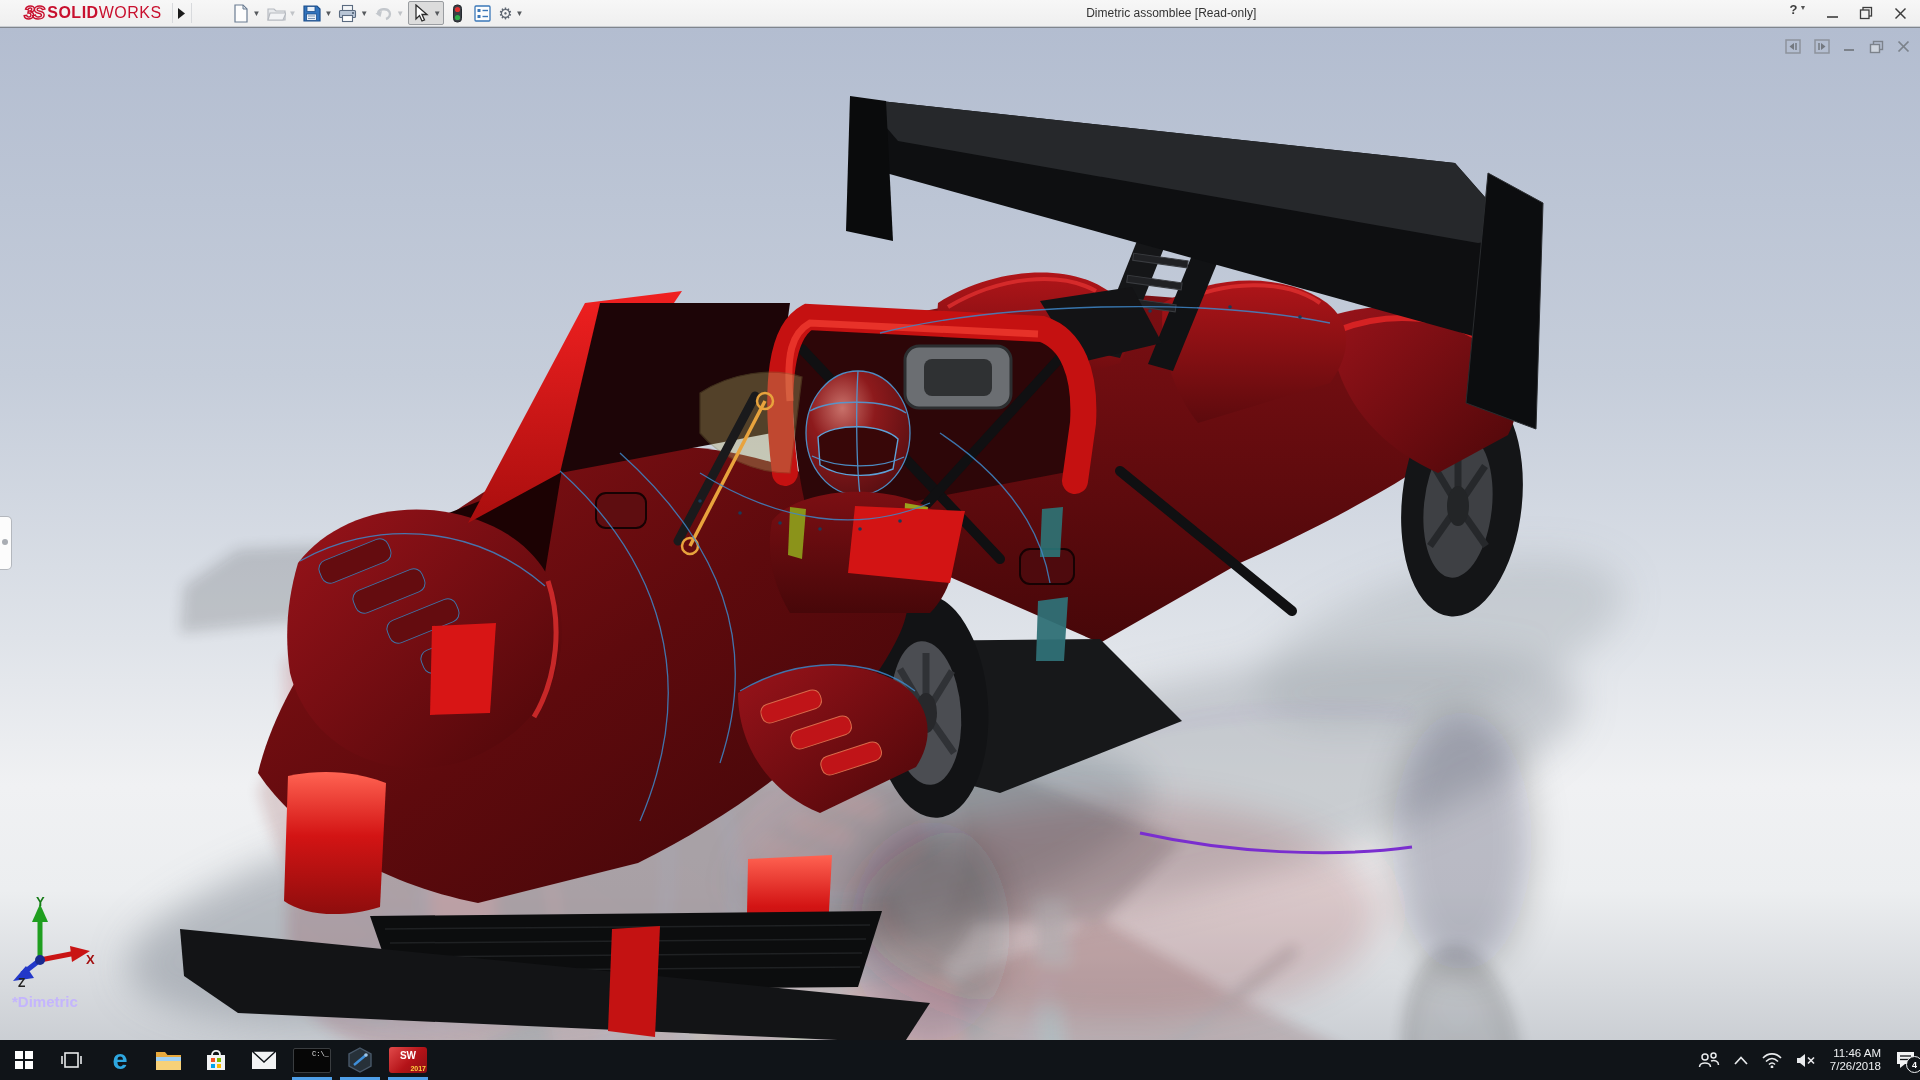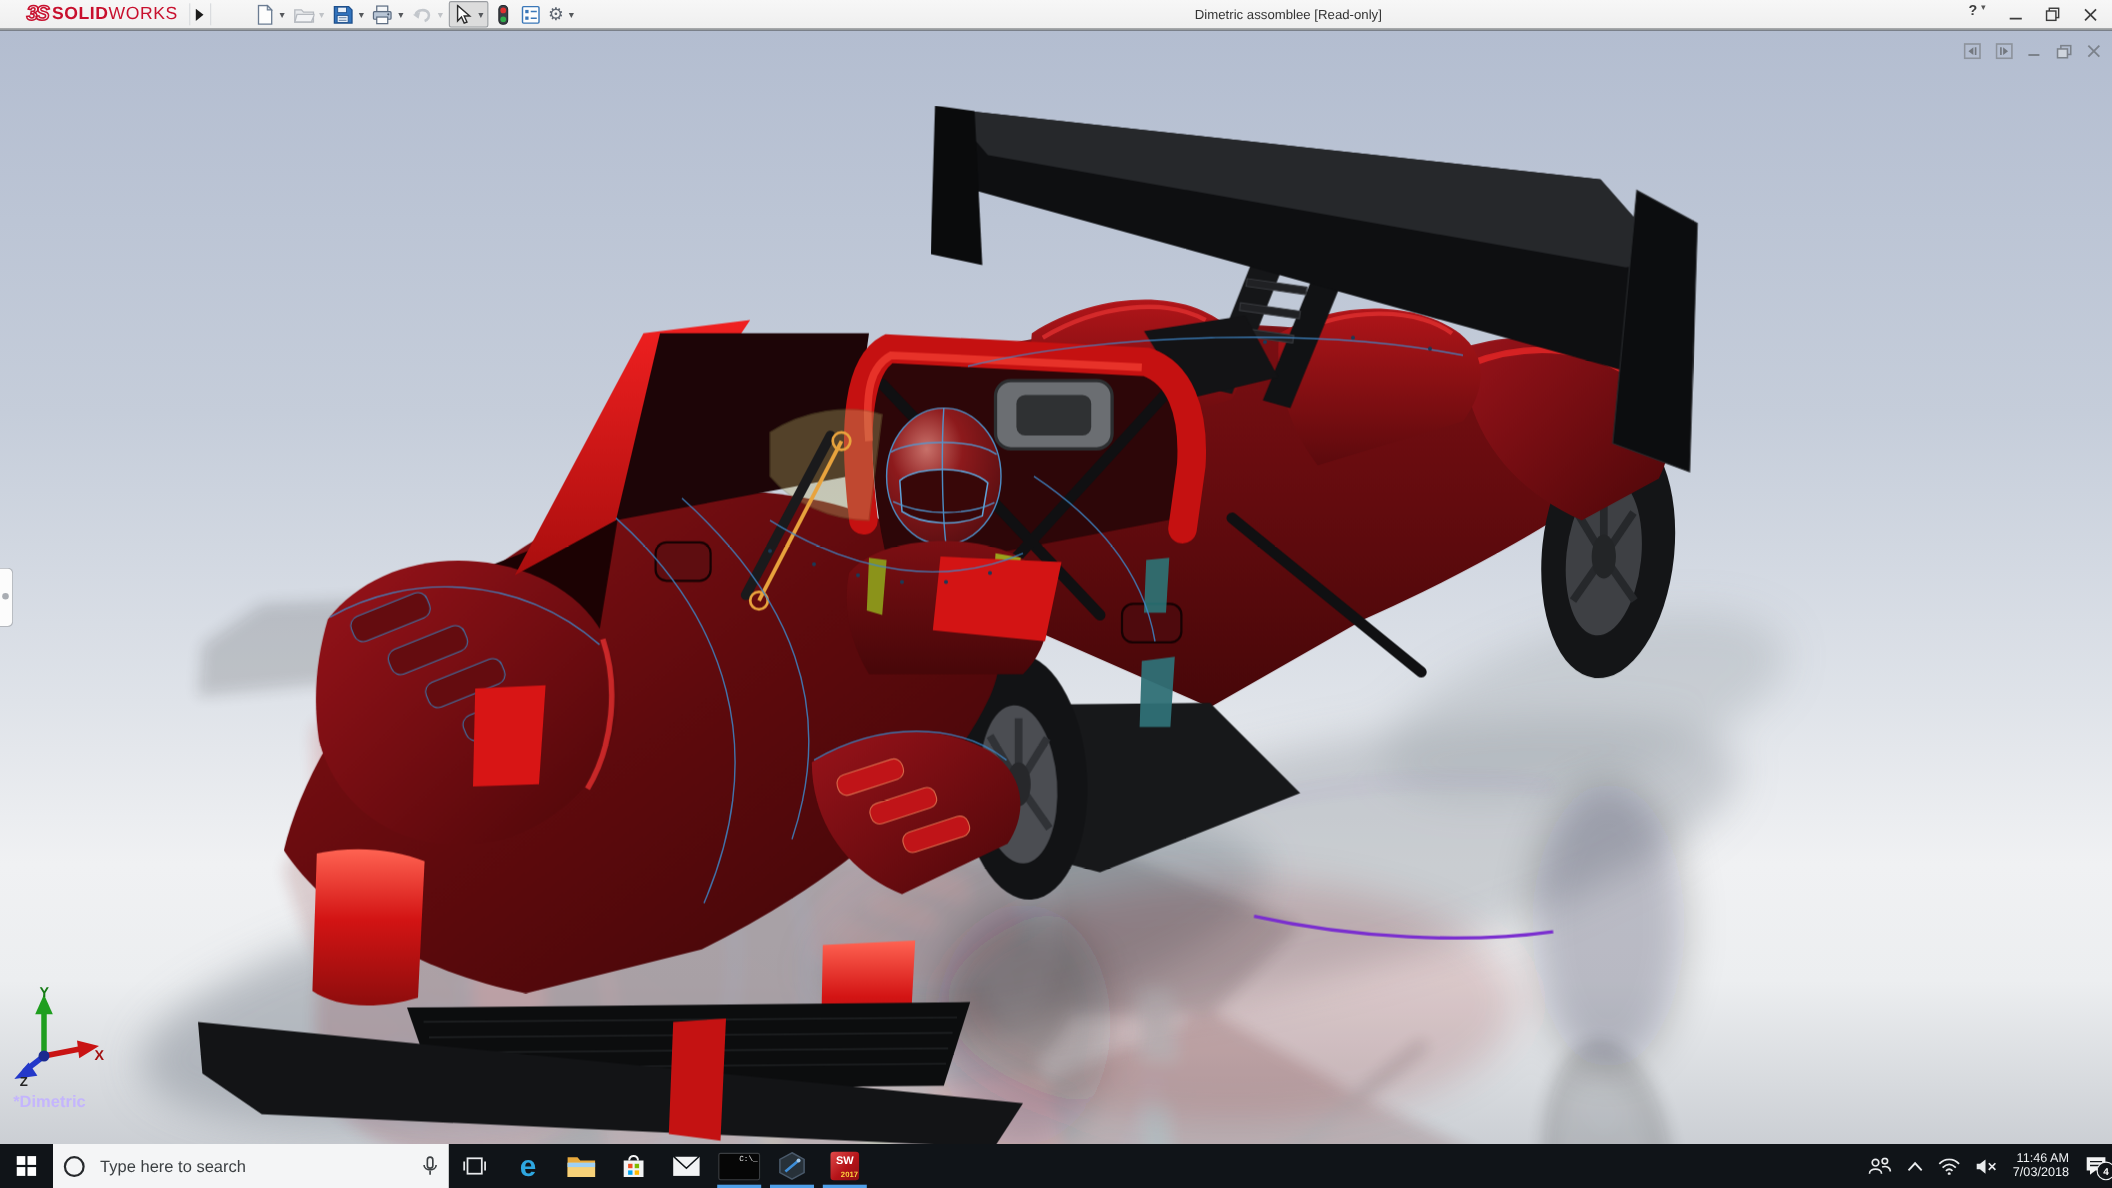--- a/index.html
+++ b/index.html
@@ -53,21 +53,21 @@
   .search-input{flex:1;border:none;background:transparent;outline:none;font-size:15px;color:#2b2e31;
     font-family:"Liberation Sans",sans-serif;}
   .search-input::placeholder{color:#3c4043;opacity:1;}
   .mic{flex:none;margin-left:6px;}
   .tb-apps{display:flex;align-items:center;height:40px;}
   .app-slot{width:48px;height:40px;display:flex;align-items:center;justify-content:center;position:relative;}
   .app-slot .underline{position:absolute;bottom:0;left:4px;right:4px;height:3px;background:#4f9fe8;}
   .edge-e{font-size:27px;font-weight:bold;color:#2ea7e0;line-height:27px;}
   .cmd-box{width:25px;height:25px;background:#060606;border:1px solid #3a3d40;border-radius:2px;
     font-family:"Liberation Mono",monospace;font-size:7px;color:#e8e8e8;padding:1px 18px;box-sizing:border-box;}
-  .sw-box{width:26px;height:26px;background:linear-gradient(135deg,#e14a4a 0%,#b41318 55%,#8c0f13 100%);
+  .sw-box{width:38px;height:26px;background:linear-gradient(135deg,#e14a4a 0%,#b41318 55%,#8c0f13 100%);
     border-radius:3px;position:relative;color:#fff;font-weight:bold;font-size:10px;text-align:center;line-height:17px;}
   .sw-box .yr{position:absolute;right:1px;bottom:0px;font-size:7px;font-weight:bold;color:#ffd23e;line-height:8px;}
   .tray{margin-left:auto;display:flex;align-items:center;gap:14px;padding-right:4px;height:40px;}
   .tray svg{display:block}
   .clock{color:#eef0f2;font-size:11.5px;text-align:right;line-height:13px;}
   .badge-wrap{position:relative;}
   .badge{position:absolute;right:-7px;bottom:-4px;width:15px;height:15px;border-radius:50%;background:#101418;
     border:1.5px solid #eef0f2;color:#fff;font-size:9px;font-weight:bold;display:flex;align-items:center;justify-content:center;}
 </style>
 </head>
@@ -472,29 +472,20 @@
 
   <div class="taskbar">
     <div class="start-btn">
       <svg width="18" height="18" viewBox="0 0 18 18">
         <rect x="0" y="0" width="8" height="8" fill="#fff"></rect>
           <rect x="10" y="0" width="8" height="8" fill="#fff"></rect>
         <rect x="0" y="10" width="8" height="8" fill="#fff"></rect>
           <rect x="10" y="10" width="8" height="8" fill="#fff"></rect>
       </svg>
     </div>
-    <div class="search-box">
-      <div class="cortana-ring"></div>
-      <input class="search-input" type="text" placeholder="Type here to search" style="">
-      <svg class="mic" width="14" height="19" viewBox="0 0 14 19">
-        <rect x="4.5" y="1" width="5" height="10" rx="2.5" fill="none" stroke="#3c4043" stroke-width="1.5"></rect>
-        <path d="M1.5 8 C1.5 14 12.5 14 12.5 8" fill="none" stroke="#3c4043" stroke-width="1.5"></path>
-        <line x1="7" y1="13.5" x2="7" y2="17" stroke="#3c4043" stroke-width="1.5"></line>
-      </svg>
-    </div>
 
     <div class="tb-apps">
       <div class="app-slot">
         <svg width="24" height="20" viewBox="0 0 24 20">
           <rect x="5" y="3" width="13" height="14" fill="none" stroke="#e8eaec" stroke-width="1.6"></rect>
           <line x1="21" y1="6" x2="21" y2="14" stroke="#e8eaec" stroke-width="1.6"></line>
           <line x1="2" y1="6" x2="2" y2="14" stroke="#e8eaec" stroke-width="1.6"></line>
         </svg>
       </div>
       <div class="app-slot">
@@ -560,21 +551,21 @@
         <path d="M7 11.5 C9 9.5 11 9.5 13 11.5" fill="none" stroke="#e8eaec" stroke-width="1.6"></path>
         <circle cx="10" cy="14" r="1.4" fill="#e8eaec"></circle>
       </svg>
       <svg width="20" height="15" viewBox="0 0 20 15">
         <polygon points="1,5 4,5 9,1 9,14 4,10 1,10" fill="#e8eaec"></polygon>
         <line x1="12" y1="4.5" x2="18" y2="10.5" stroke="#e8eaec" stroke-width="1.6"></line>
         <line x1="18" y1="4.5" x2="12" y2="10.5" stroke="#e8eaec" stroke-width="1.6"></line>
       </svg>
       <div class="clock">
         <div>11:46 AM</div>
-        <div>7/03/2018</div>
+        <div>7/26/2018</div>
       </div>
       <div class="badge-wrap">
         <svg width="21" height="18" viewBox="0 0 21 18">
           <path d="M2 1 h17 v12 h-9 l-5 4 v-4 h-3 Z" fill="#f2f3f4"></path>
           <line x1="5" y1="5" x2="16" y2="5" stroke="#101418" stroke-width="1.3"></line>
           <line x1="5" y1="8.5" x2="16" y2="8.5" stroke="#101418" stroke-width="1.3"></line>
         </svg>
         <div class="badge">4</div>
       </div>
     </div>

